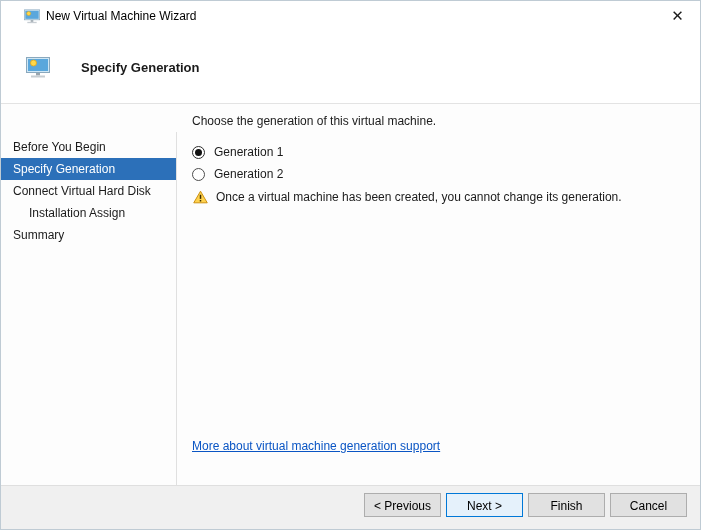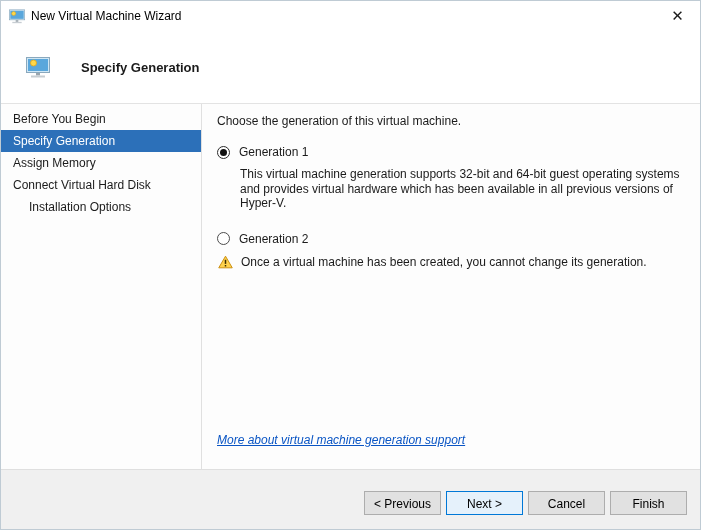--- a/index.html
+++ b/index.html
@@ -3,55 +3,55 @@
 <meta charset="utf-8">
 <style>
   html,body{margin:0;padding:0;background:#cfd4d8;}
   .window{
     width:701px;height:530px;margin:0;background:#fff;
     font-family:"Liberation Sans",sans-serif;font-size:12px;color:#1b1b1b;
     display:flex;flex-direction:column;position:relative;overflow:hidden;
     box-sizing:border-box;border:1px solid #bfcbd4;
   }
   
-  .titlebar{height:30px;flex:0 0 auto;display:flex;align-items:center;background:#fff;}
+  .titlebar{height:30px;flex:0 0 auto;display:flex;align-items:center;background:#fff;padding-left:15px;}
   .titlebar .app-icon{margin:0 6px 0 8px;display:flex;}
   .titlebar .title{font-size:12px;color:#000;}
   .close-btn{margin-left:auto;width:45px;height:30px;display:flex;align-items:center;
     justify-content:center;font-size:15px;color:#1b1b1b;cursor:default;background:transparent;border:0;}
   
   .wiz-header{height:72px;flex:0 0 auto;display:flex;align-items:center;background:#fff;
     border-bottom:1px solid #e3e3e3;}
   .wiz-header .big-icon{margin-left:25px;display:flex;}
   .wiz-header .wiz-title{margin-left:31px;font-size:13px;font-weight:bold;color:#1a1a1a;}
   
   .body{flex:1;display:flex;min-height:0;background:#fdfdfd;}
-  .sidebar{width:201px;flex:0 0 auto;border-right:1px solid #e0e0e0;padding-top:4px;box-sizing:border-box;}
+  .sidebar{width:176px;flex:0 0 auto;border-right:1px solid #e0e0e0;padding-top:4px;box-sizing:border-box;margin-top:28px;}
   .side-item{height:22px;line-height:22px;padding-left:12px;white-space:nowrap;cursor:default;}
   .side-item.indent{padding-left:28px;}
   .side-item.selected{background:var(--accent,#2c70b9);color:#fff;}
   .content{flex:1;display:flex;flex-direction:column;box-sizing:border-box;
     padding:10px 18px 12px 15px;}
   .intro{margin:0 0 17px 0;}
   .option-row{display:flex;align-items:center;margin-bottom:8px;}
   .radio{width:13px;height:13px;border:1px solid #4d4d4d;border-radius:50%;background:#fff;
     box-sizing:border-box;position:relative;flex:0 0 auto;margin-right:9px;}
   .radio.checked{border-color:#2b2b2b;}
   .radio.checked::after{content:"";position:absolute;left:2px;top:2px;right:2px;bottom:2px;
     background:#101010;border-radius:50%;}
   .option-desc{margin:0 0 21px 23px;line-height:14.5px;max-width:489px;}
   .warning-row{display:flex;align-items:flex-start;margin-top:1px;}
   .warning-row .warn-icon{flex:0 0 auto;margin:0 8px 0 1px;display:flex;}
   .warning-text{line-height:15px;}
-  .link{margin-top:auto;margin-bottom:10px;color:var(--link,#0a55c4);
-    text-decoration:underline;width:max-content;cursor:pointer;font-style:italic;}
+  .link{margin-top:auto;margin-bottom:20px;color:var(--link,#0a55c4);
+    text-decoration:underline;width:max-content;cursor:pointer;}
   
-  .footer{height:60px;flex:0 0 auto;background:#f0f0f0;border-top:1px solid #dfdfdf;
-    display:flex;justify-content:flex-end;align-items:flex-start;
-    padding:21px 13px 0 0;box-sizing:border-box;}
+  .footer{height:44px;flex:0 0 auto;background:#f0f0f0;border-top:1px solid #dfdfdf;
+    display:flex;justify-content:flex-end;align-items:flex-end;
+    padding:21px 13px 12px 0;box-sizing:border-box;}
   .btn{width:77px;height:24px;margin-left:5px;background:#e1e1e1;border:1px solid #adadad;
     font-family:"Liberation Sans",sans-serif;font-size:12px;color:#000;text-align:center;
     line-height:22px;box-sizing:border-box;cursor:default;}
   .btn.default{background:#e5f1fb;border-color:var(--focus,#0078d7);}
 </style>
 </head>
 <body>
 
 <div class="window">
 
@@ -82,33 +82,32 @@
       </svg>
     </span>
     <span class="wiz-title">Specify Generation</span>
   </div>
 
   <div class="body">
 
     <div class="sidebar">
       <div class="side-item">Before You Begin</div>
       <div class="side-item selected">Specify Generation</div>
-      <div class="side-item">Assign Memory</div>
       <div class="side-item">Connect Virtual Hard Disk</div>
-      <div class="side-item indent">Installation Options</div>
+      <div class="side-item indent">Installation Assign</div>
+      <div class="side-item">Summary</div>
     </div>
 
     <div class="content">
       <p class="intro">Choose the generation of this virtual machine.</p>
 
       <div class="option-row">
         <span class="radio checked"></span>
         <span>Generation 1</span>
       </div>
-      <p class="option-desc">This virtual machine generation supports 32-bit and 64-bit guest operating systems and provides virtual hardware which has been available in all previous versions of Hyper-V.</p>
 
       <div class="option-row">
         <span class="radio"></span>
         <span>Generation 2</span>
       </div>
 
       <div class="warning-row">
         <span class="warn-icon">
           <svg width="15" height="14" viewBox="0 0 16 14">
             <path d="M8 0.8 L15.2 13.2 H0.8 Z" fill="#ffd24d" stroke="#c98b0a" stroke-width="1"></path>
@@ -119,17 +118,17 @@
         <span class="warning-text">Once a virtual machine has been created, you cannot change its generation.</span>
       </div>
 
       <a class="link">More about virtual machine generation support</a>
     </div>
   </div>
 
   <div class="footer">
     <button class="btn">&lt; Previous</button>
     <button class="btn default">Next &gt;</button>
+    <button class="btn">Finish</button>
     <button class="btn">Cancel</button>
-    <button class="btn">Finish</button>
   </div>
 
 </div>
 
 </body></html>

